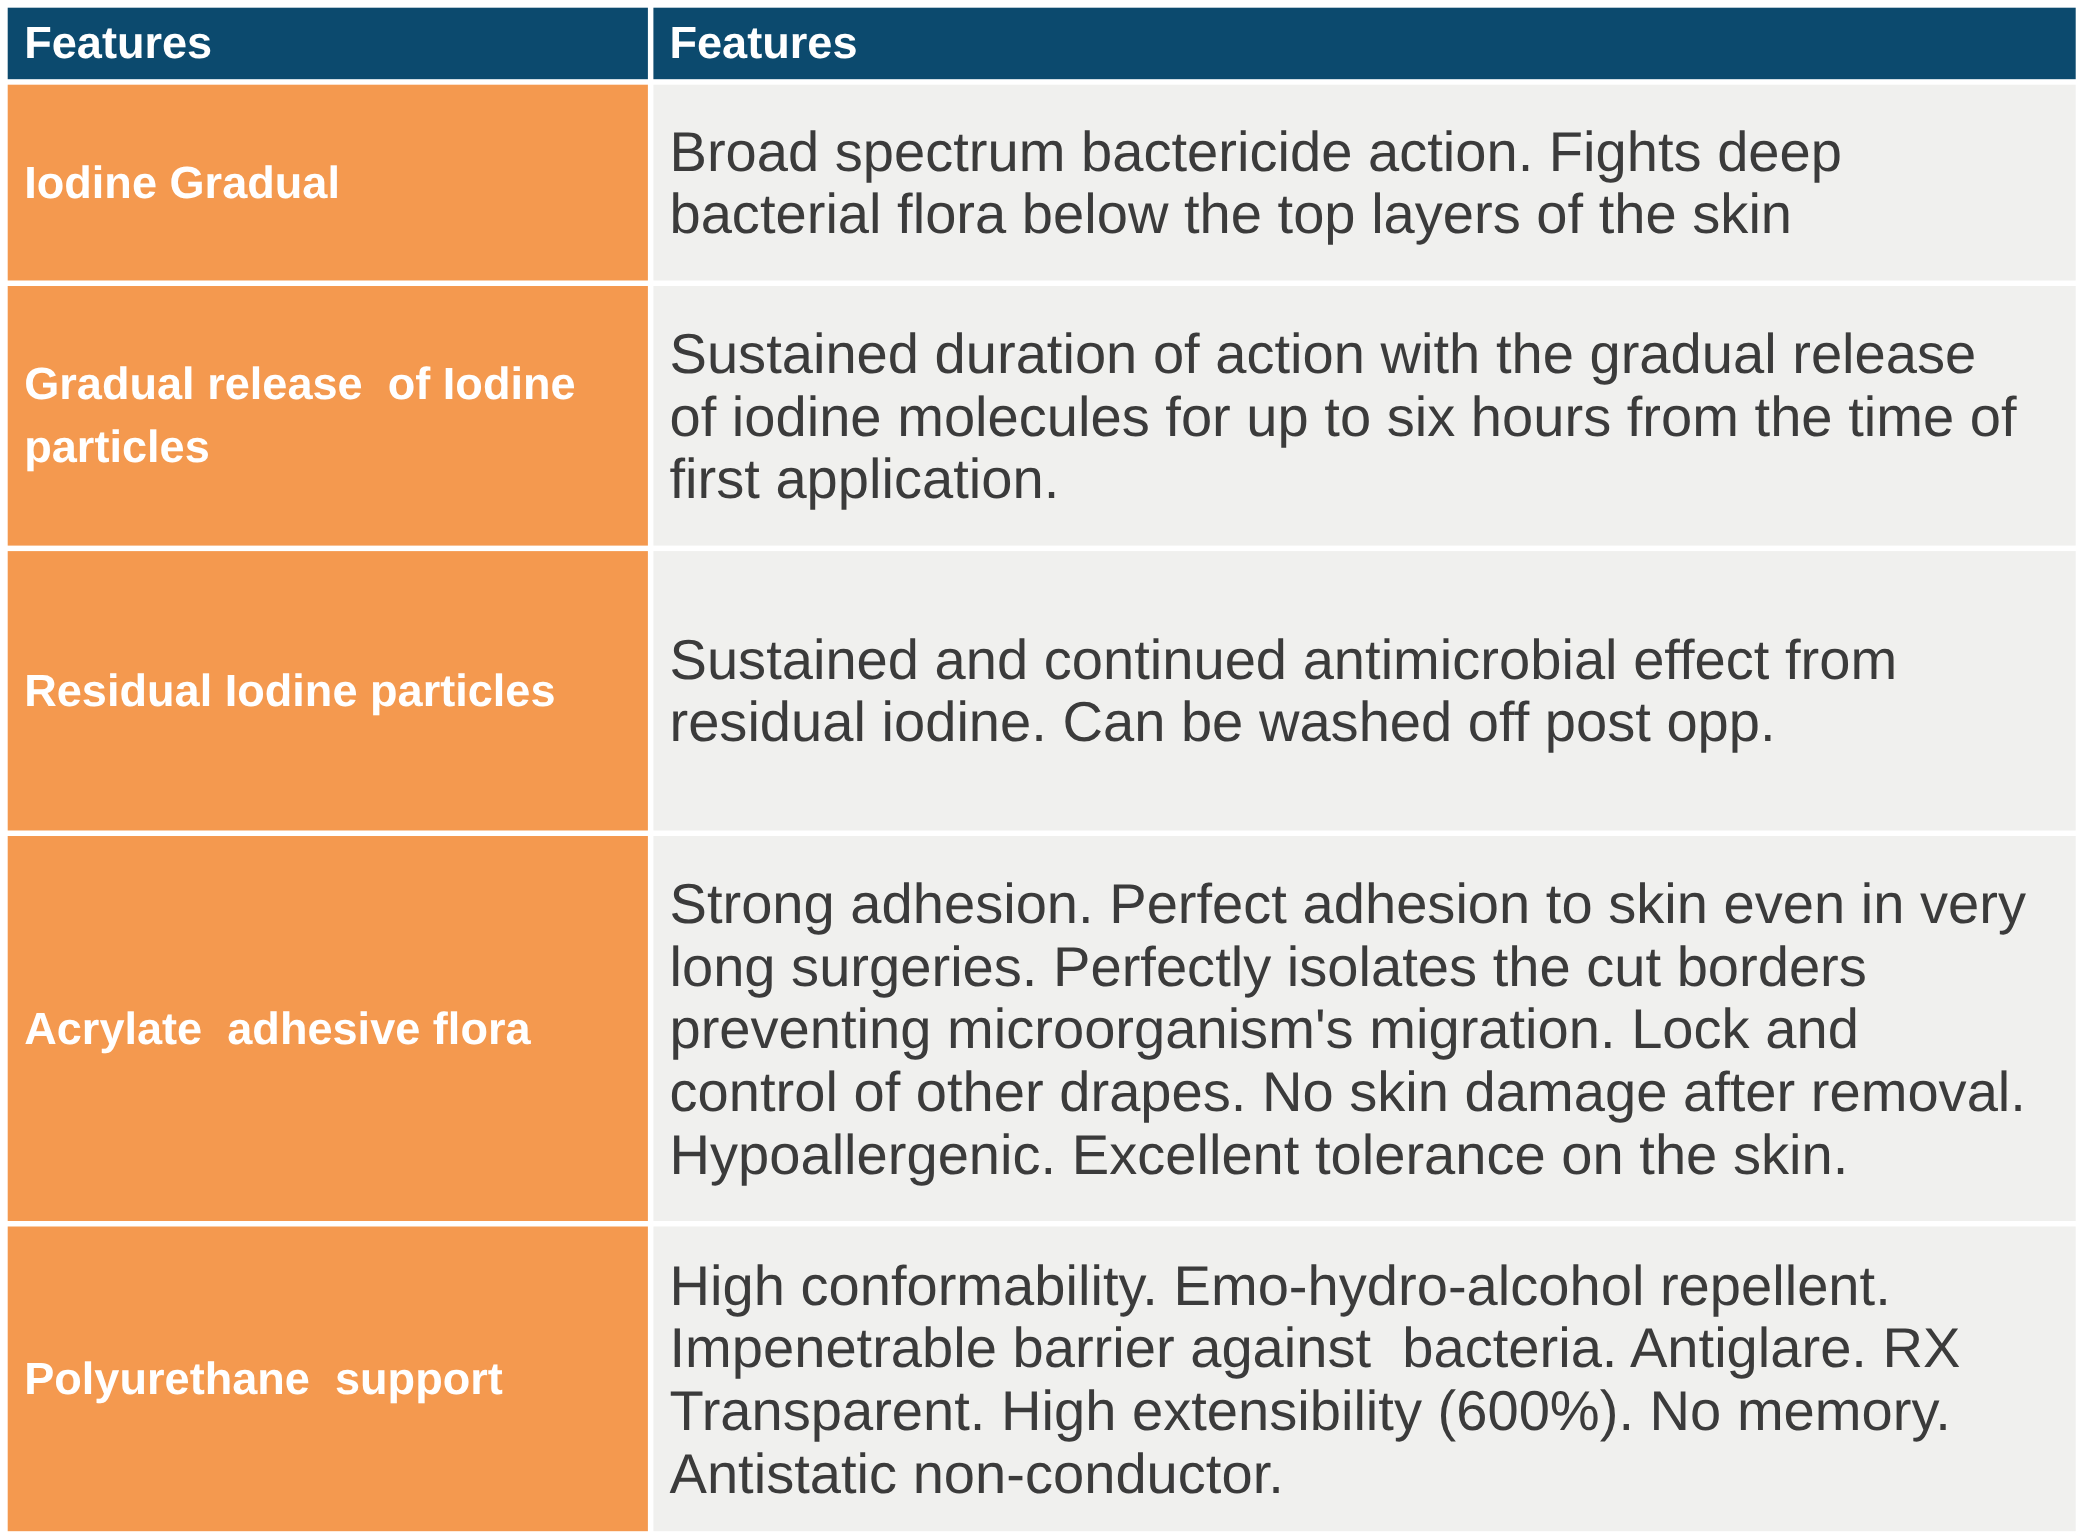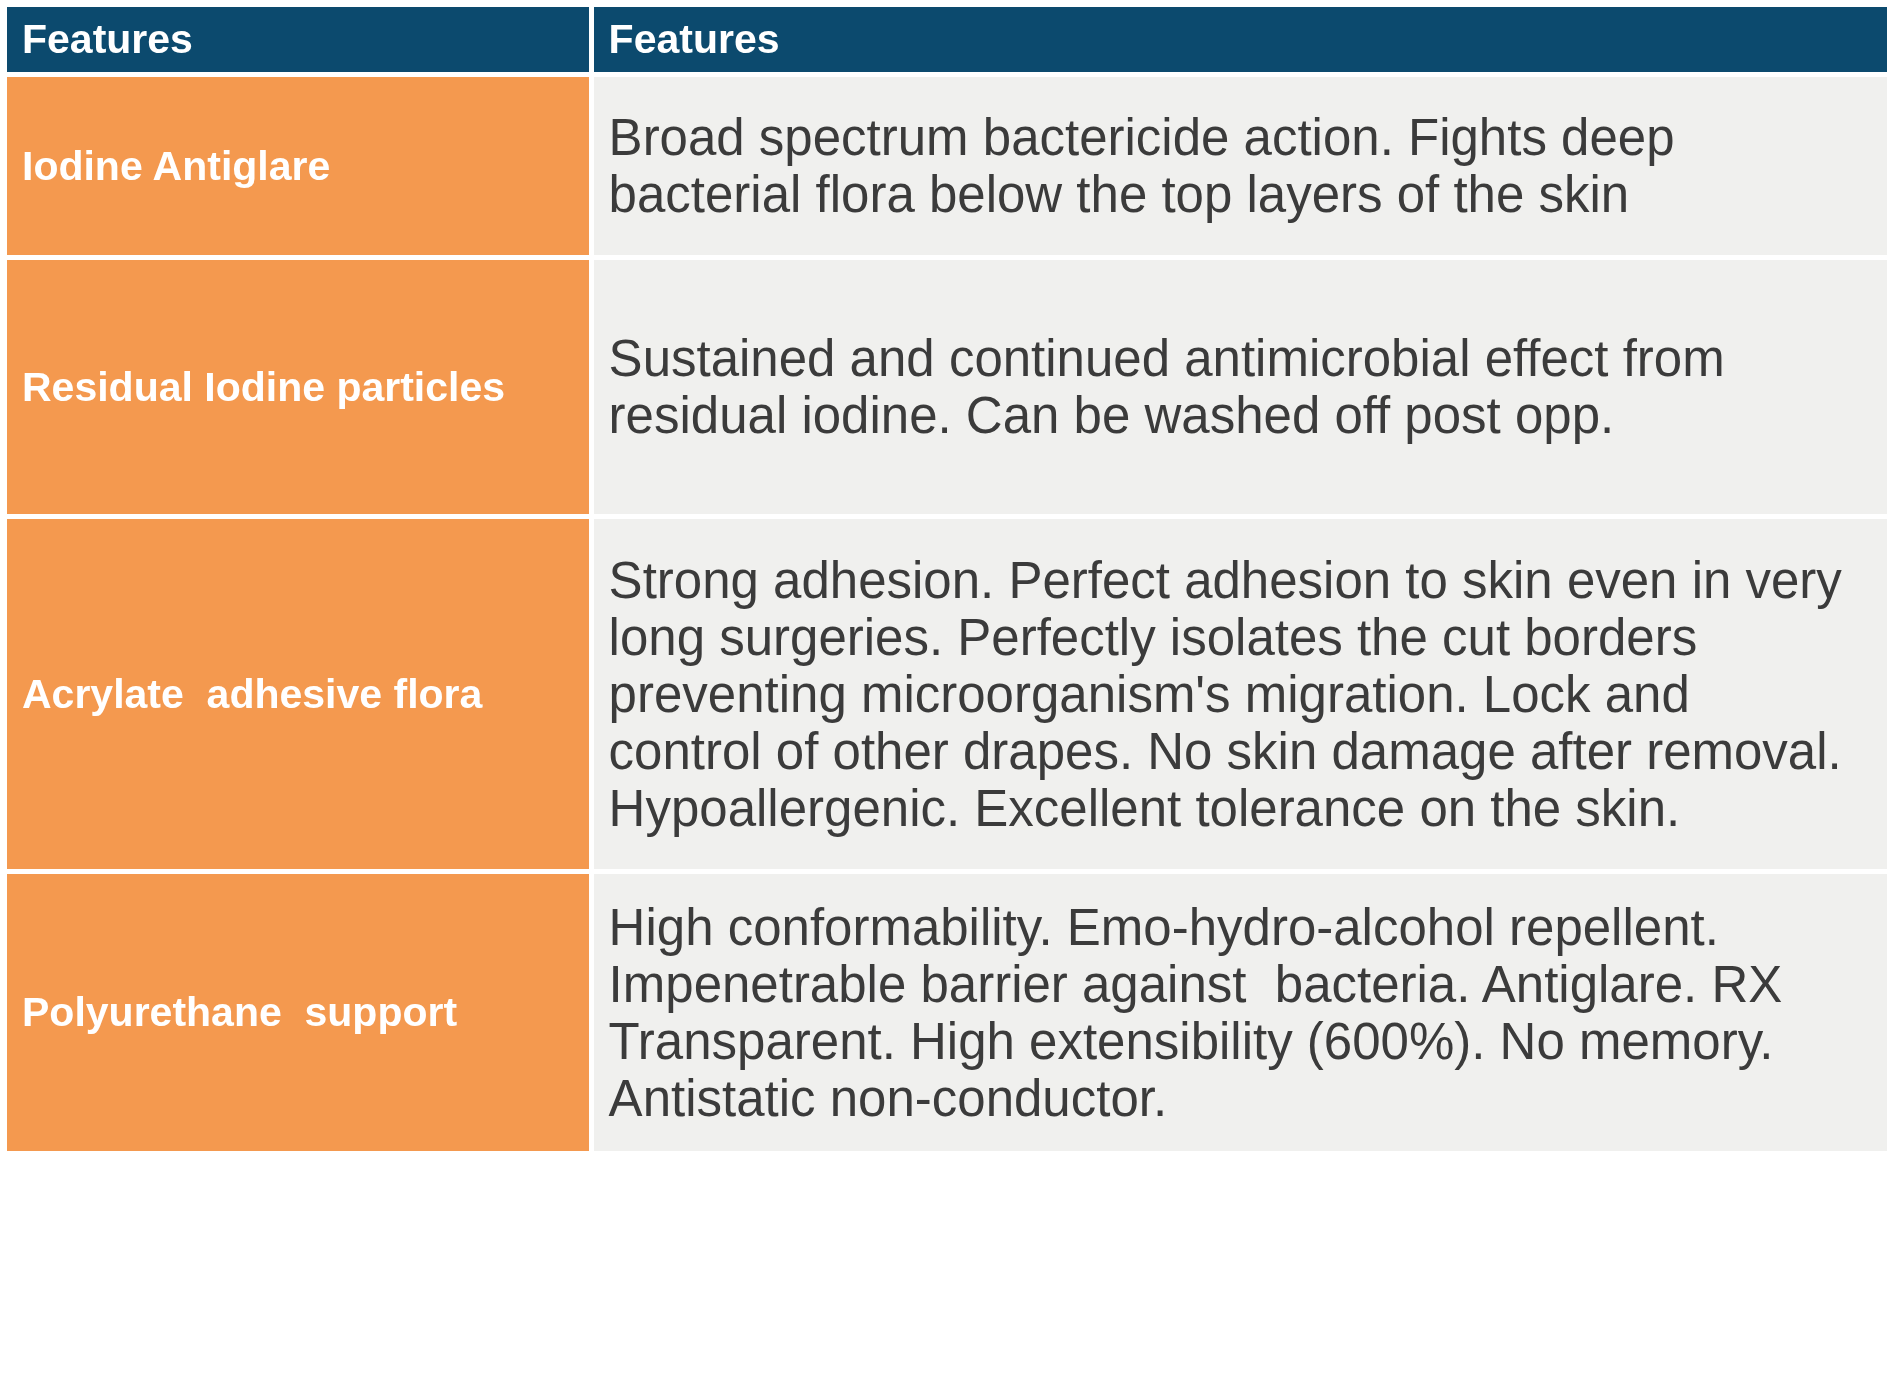--- a/index.html
+++ b/index.html
@@ -68,22 +68,26 @@
     <col class="c-benefits">
   </colgroup>
   <thead>
     <tr>
       <th class="hdr">Features</th>
       <th class="hdr">Features</th>
     </tr>
   </thead>
   <tbody>
     <tr class="r1">
-      <td class="feature">Iodine Antiglare</td>
+      <td class="feature">Iodine Gradual</td>
       <td class="benefit">Broad spectrum bactericide action. Fights deep bacterial flora below the top layers of the skin</td>
+    </tr>
+    <tr class="r2">
+      <td class="feature">Gradual release  of Iodine particles</td>
+      <td class="benefit">Sustained duration of action with the gradual release of iodine molecules for up to six hours from the time of first application.</td>
     </tr>
     <tr class="r3">
       <td class="feature">Residual Iodine particles</td>
       <td class="benefit">Sustained and continued antimicrobial effect from residual iodine. Can be washed off post opp.</td>
     </tr>
     <tr class="r4">
       <td class="feature">Acrylate  adhesive flora</td>
       <td class="benefit">Strong adhesion. Perfect adhesion to skin even in very long surgeries. Perfectly isolates the cut borders preventing microorganism's migration. Lock and control of other drapes. No skin damage after removal.
 Hypoallergenic. Excellent tolerance on the skin.</td>
     </tr>

